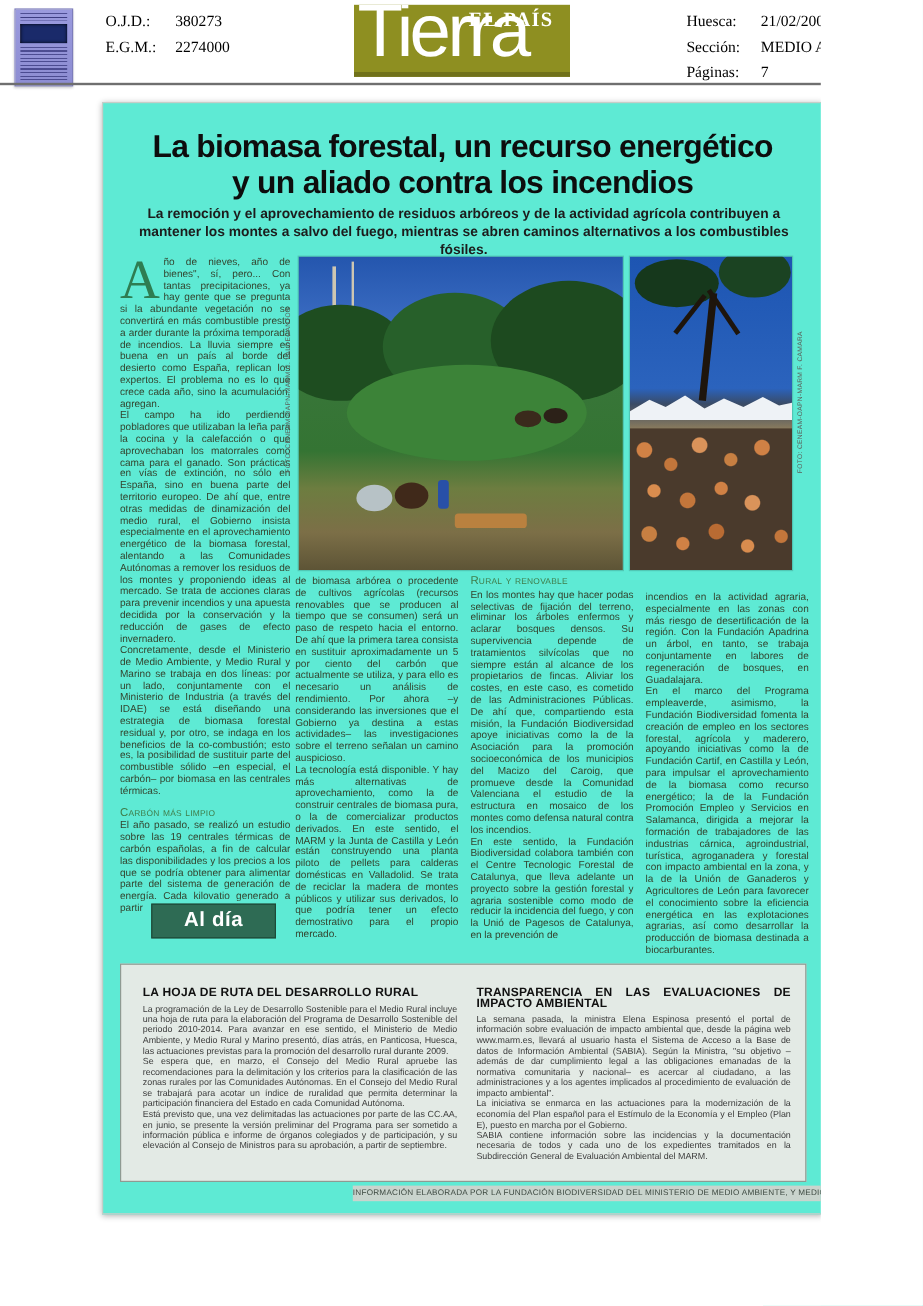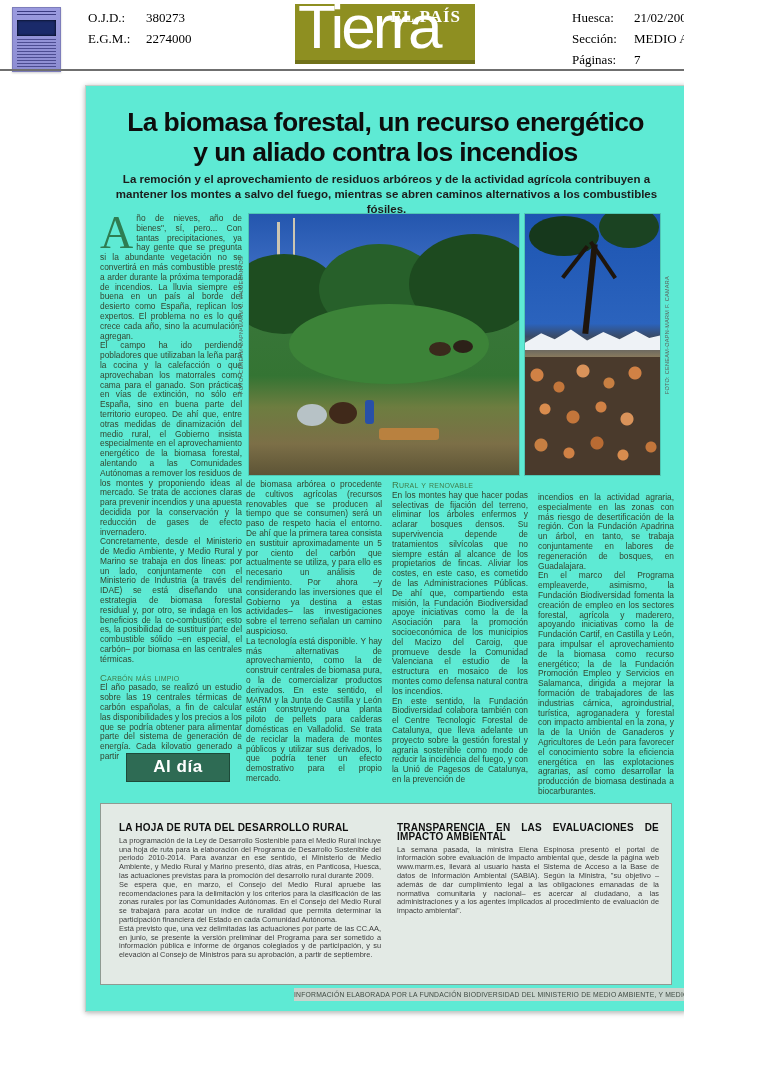--- a/index.html
+++ b/index.html
@@ -212,20 +212,22 @@
     <div class="aldia-box">
       <div class="aldia-col" id="aldia-left">
         <h4>LA HOJA DE RUTA DEL DESARROLLO RURAL</h4>
         <p>La programación de la Ley de Desarrollo Sostenible para el Medio Rural incluye una hoja de ruta para la elaboración del Programa de Desarrollo Sostenible del periodo 2010-2014. Para avanzar en ese sentido, el Ministerio de Medio Ambiente, y Medio Rural y Marino presentó, días atrás, en Panticosa, Huesca, las actuaciones previstas para la promoción del desarrollo rural durante 2009.</p>
         <p>Se espera que, en marzo, el Consejo del Medio Rural apruebe las recomendaciones para la delimitación y los criterios para la clasificación de las zonas rurales por las Comunidades Autónomas. En el Consejo del Medio Rural se trabajará para acotar un índice de ruralidad que permita determinar la participación financiera del Estado en cada Comunidad Autónoma.</p>
         <p>Está previsto que, una vez delimitadas las actuaciones por parte de las CC.AA, en junio, se presente la versión preliminar del Programa para ser sometido a información pública e informe de órganos colegiados y de participación, y su elevación al Consejo de Ministros para su aprobación, a partir de septiembre.</p>
       </div>
       <div class="aldia-col" id="aldia-right">
         <h4>TRANSPARENCIA EN LAS EVALUACIONES DE IMPACTO AMBIENTAL</h4>
         <p>La semana pasada, la ministra Elena Espinosa presentó el portal de información sobre evaluación de impacto ambiental que, desde la página web www.marm.es, llevará al usuario hasta el Sistema de Acceso a la Base de datos de Información Ambiental (SABIA). Según la Ministra, "su objetivo –además de dar cumplimiento legal a las obligaciones emanadas de la normativa comunitaria y nacional– es acercar al ciudadano, a las administraciones y a los agentes implicados al procedimiento de evaluación de impacto ambiental".</p>
+        <p>La iniciativa se enmarca en las actuaciones para la modernización de la economía del Plan español para el Estímulo de la Economía y el Empleo (Plan E), puesto en marcha por el Gobierno.</p>
+        <p>SABIA contiene información sobre las incidencias y la documentación necesaria de todos y cada uno de los expedientes tramitados en la Subdirección General de Evaluación Ambiental del MARM.</p>
       </div>
     </div>
     <div class="aldia-label">Al día</div>
 
     <div class="foot-strip">INFORMACIÓN ELABORADA POR LA FUNDACIÓN BIODIVERSIDAD DEL MINISTERIO DE MEDIO AMBIENTE, Y MEDIO RURAL Y MARINO.</div>
 
   </div>
 </div>
 
 </body></html>

